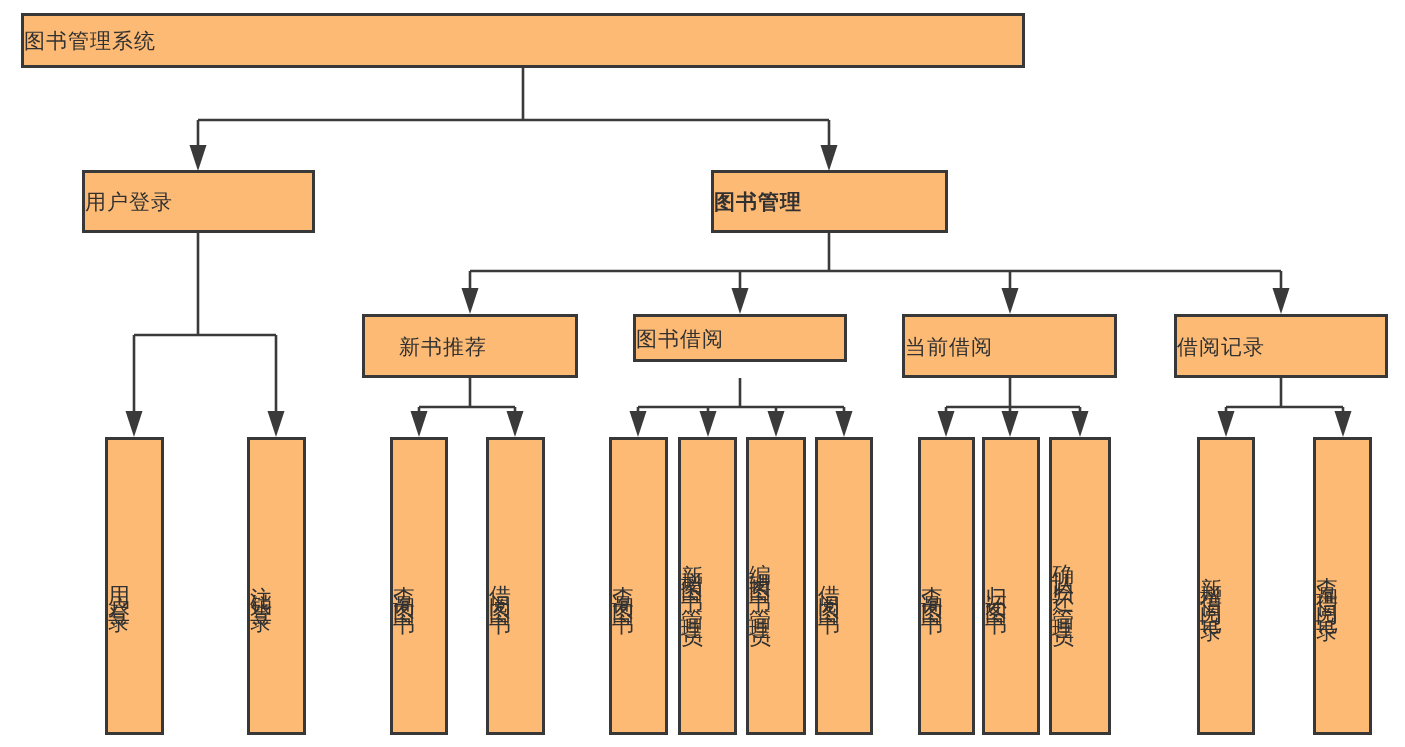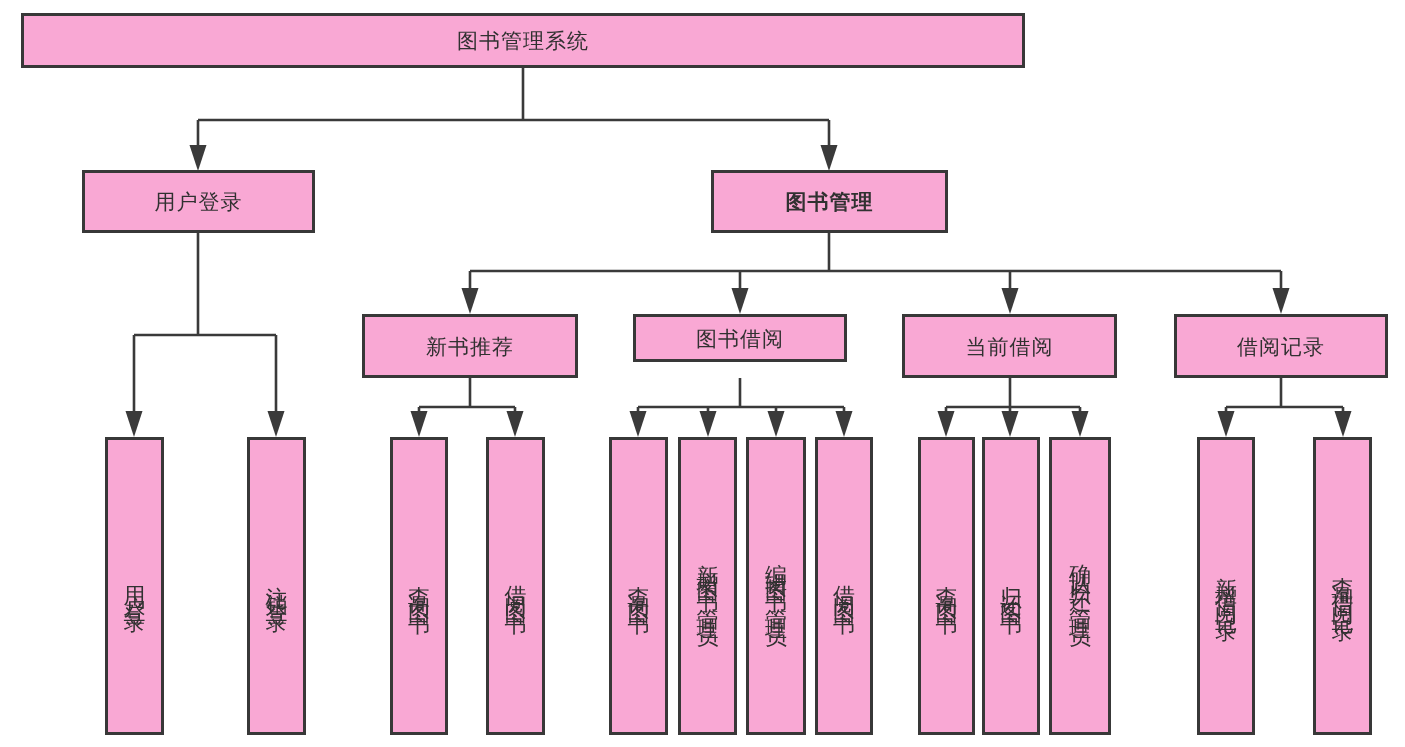--- a/index.html
+++ b/index.html
@@ -7,24 +7,23 @@
     position:relative;
     width:1405px;height:747px;
     background:#ffffff;
     font-family:"Liberation Sans","DejaVu Sans",sans-serif;
     overflow:hidden;
   }
   .box{
     position:absolute;
     box-sizing:border-box;
     border:3px solid #383838;
-    background:#f9a8d4;
+    background:#fdba74;
     display:flex;
     align-items:center;
-    justify-content:center;
     color:#313131;
   }
   .h-label{
     font-size:21px;
     letter-spacing:1px;
     white-space:nowrap;
     line-height:1;
   }
   .v-label{
     writing-mode:vertical-rl;
@@ -117,21 +116,21 @@
     <span class="h-label">图书管理系统</span>
   </div>
 
   <div class="box" style="left:82px;top:170px;width:233px;height:63px;">
     <span class="h-label">用户登录</span>
   </div>
   <div class="box" style="left:711px;top:170px;width:237px;height:63px;font-weight:bold;">
     <span class="h-label">图书管理</span>
   </div>
 
-  <div class="box" style="left:362px;top:314px;width:216px;height:64px;">
+  <div class="box" style="left:362px;top:314px;width:216px;height:64px;padding-left:34px;">
     <span class="h-label">新书推荐</span>
   </div>
   <div class="box" style="left:633px;top:314px;width:214px;height:48px;">
     <span class="h-label">图书借阅</span>
   </div>
   <div class="box" style="left:902px;top:314px;width:215px;height:64px;">
     <span class="h-label">当前借阅</span>
   </div>
   <div class="box" style="left:1174px;top:314px;width:214px;height:64px;">
     <span class="h-label">借阅记录</span>

